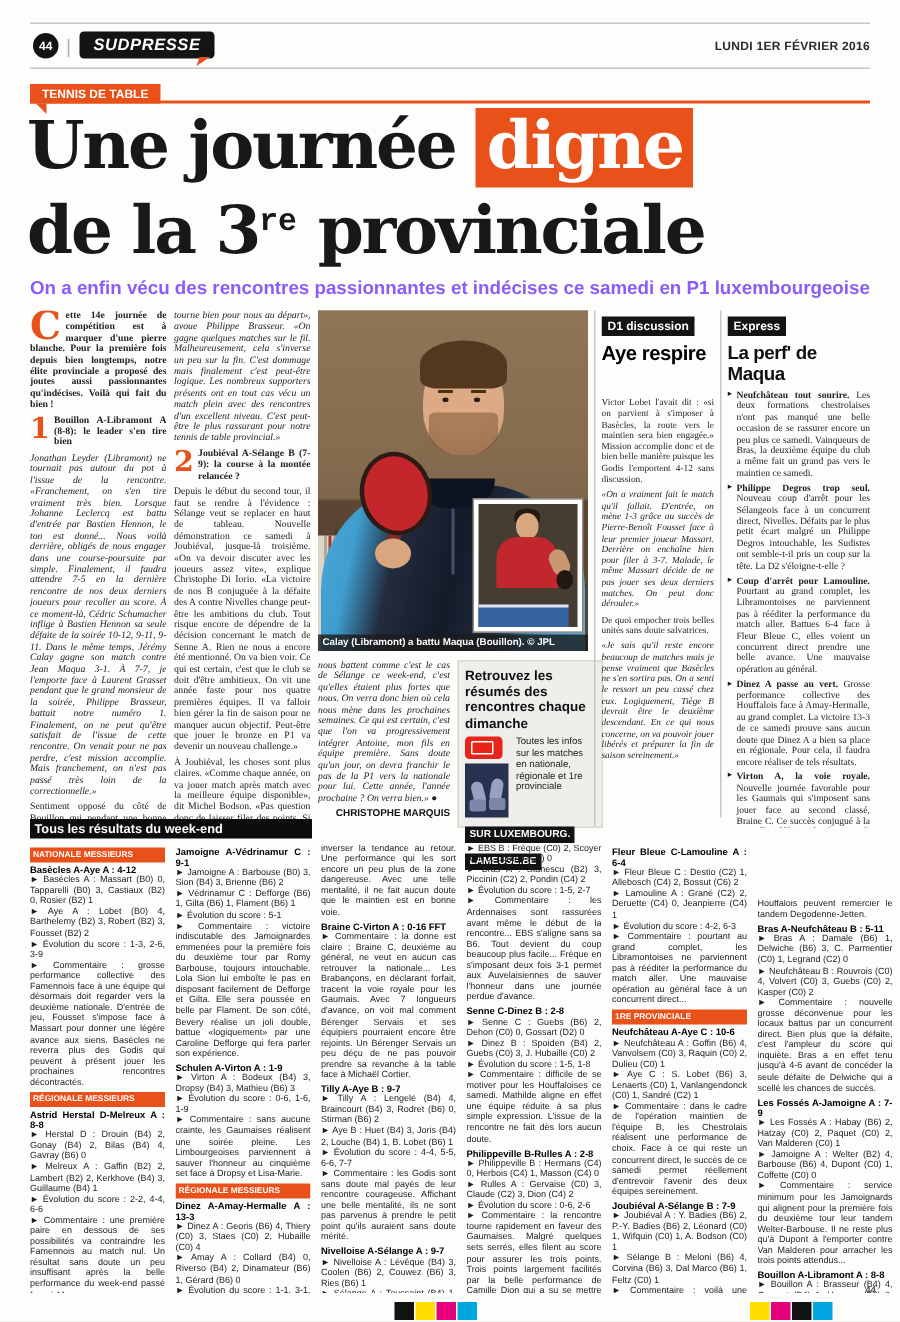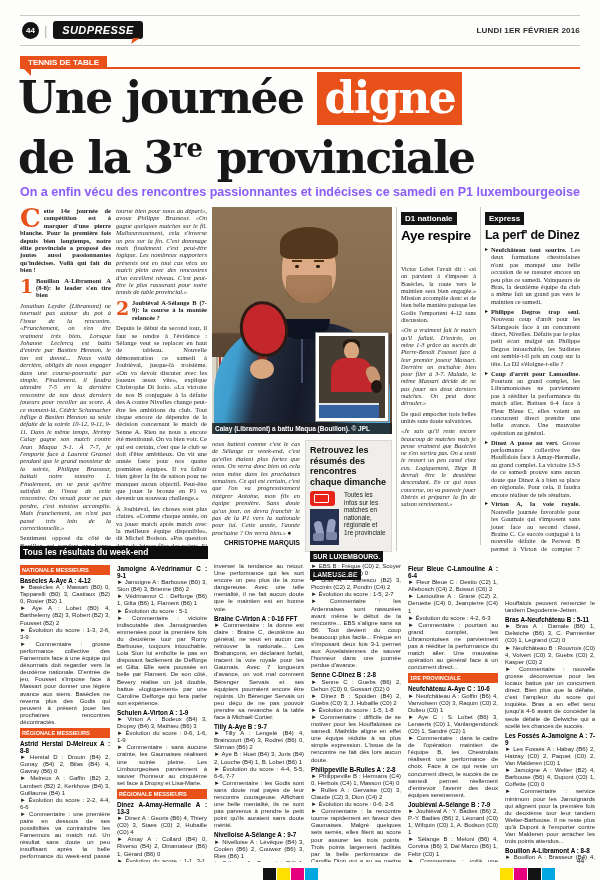--- a/index.html
+++ b/index.html
@@ -15,21 +15,21 @@
   .logotail{position:absolute;left:132px;top:38px;width:0;height:0;border-left:7px solid #e8511a;border-bottom:6px solid transparent;transform:skewX(-18deg);}
   .date{position:absolute;right:20px;top:25px;font:700 8px/12px "Liberation Sans",sans-serif;color:#2a2a2a;letter-spacing:.2px;}
   
   .kicker{position:absolute;left:20px;top:56px;height:13px;background:#e8511a;color:#fff;
           font:700 8px/13px "Liberation Sans",sans-serif;padding:0 8px;z-index:2;}
   .kickline{position:absolute;left:20px;top:67px;width:560px;height:2px;background:#e8511a;}
   .kicktail{position:absolute;left:24px;top:69px;width:0;height:0;border-right:7px solid #e8511a;border-bottom:7px solid transparent;}
   .headline{position:absolute;left:18px;top:72px;width:566px;font-family:"DejaVu Serif",serif;font-weight:700;
             font-size:44px;line-height:51px;color:#181818;letter-spacing:-1.5px;}
   .headline .hl{background:#e8511a;color:#fff;padding:0 7px 2px 7px;}
-  .headline sup{font-size:26px;letter-spacing:0;}
+  .headline sup{font-size:21px;letter-spacing:0;font-family:Liberation Mono, monospace;}
   .standfirst{position:absolute;left:20px;top:185px;width:562px;font:600 12.5px/15px "Liberation Sans",sans-serif;color:#8b5cf6;}
   
   .acol{position:absolute;font:400 6.5px/7.4px "Liberation Serif",serif;text-align:justify;color:#222;overflow:hidden;}
   .acol1{left:20px;top:207px;width:91px;height:349px;}
   .acol2{left:116px;top:207px;width:91px;height:349px;}
   .acol3{left:212px;top:440px;width:88px;height:108px;}
   .para{margin-bottom:3px;}
   .b{font-weight:700;}
   .it{font-style:italic;}
   .cap{float:left;font:700 26px/21px "DejaVu Serif",serif;color:#e8511a;margin:1px 3px 0 0;}
@@ -60,21 +60,21 @@
   .ph-inset{position:absolute;right:4px;bottom:13px;width:66px;height:82px;background:#463c32;border:3px solid #fff;box-shadow:0 0 0 1px #8c8a86;}
   .pi-head{position:absolute;left:25px;top:6px;width:15px;height:17px;border-radius:50% 50% 44% 44%;background:#d8a67f;}
   .pi-hair{position:absolute;left:24px;top:3px;width:17px;height:9px;border-radius:50% 50% 0 0;background:#241a12;}
   .pi-torso{position:absolute;left:12px;top:22px;width:41px;height:34px;border-radius:14px 14px 0 0;background:#c1272d;}
   .pi-arm{position:absolute;left:48px;top:30px;width:12px;height:18px;border-radius:6px;background:#c99672;transform:rotate(-24deg);}
   .pi-paddle{position:absolute;left:52px;top:44px;width:11px;height:13px;border-radius:50%;background:#231713;}
   .pi-table{position:absolute;left:0;bottom:0;width:60px;height:13px;background:#35639f;border-top:2px solid #dfe3ea;}
   .ph-caption{position:absolute;left:0;right:0;bottom:0;background:rgba(28,28,28,.82);color:#fff;
               font:700 6.5px/9px "Liberation Sans",sans-serif;padding:1px 3px;}
   
-  .promo{position:absolute;left:305px;top:440px;width:87px;height:112px;background:#efeeeb;border:1px solid #d9d7d2;
+  .promo{position:absolute;left:305px;top:440px;width:97px;height:112px;background:#efeeeb;border:1px solid #d9d7d2;
          padding:4px;box-sizing:border-box;}
   .promo-title{font:800 9px/10.5px "Liberation Sans",sans-serif;color:#0f0f0f;}
   .promo-row{display:flex;margin-top:4px;}
   .promo-left{width:30px;flex:none;}
   .web-icon{width:25px;height:15px;background:#e8231a;border-radius:3px;position:relative;}
   .web-icon:after{content:"";position:absolute;left:4px;top:3px;width:13px;height:7px;border:1.5px solid #fff;border-radius:1px;}
   .thumbs{margin-top:3px;width:29px;height:36px;background:#273150;position:relative;overflow:hidden;}
   .thumb{position:absolute;width:8px;height:16px;border-radius:4px;background:#98a1c0;}
   .t1{left:5px;top:12px;transform:rotate(-14deg);}
   .t2{left:17px;top:10px;transform:rotate(10deg);}
@@ -193,33 +193,33 @@
     <div class="promo-chips">
       <span class="chip">SUR LUXEMBOURG.</span><br>
       <span class="chip">LAMEUSE.BE</span>
     </div>
   </div>
 
   <div class="vline" style="left:396px;top:207px;height:344px;"></div>
   <div class="vline" style="left:480px;top:207px;height:338px;"></div>
 
   <div class="d1col">
-    <span class="tag">D1 nationale</span>
+    <span class="tag">D1 discussion</span>
     <div class="d1-title">Aye respire</div>
     <div class="d1-body">
         <div class="para">Victor Lobet l'avait dit : «si on parvient à s'imposer à Basècles, la route vers le maintien sera bien engagée.» Mission accomplie donc et de bien belle manière puisque les Godis l'emportent 4-12 sans discussion.</div>
         <div class="para it">«On a vraiment fait le match qu'il fallait. D'entrée, on mène 1-3 grâce au succès de Pierre-Benoît Fousset face à leur premier joueur Massart. Derrière on enchaîne bien pour filer à 3-7. Malade, le même Massart décide de ne pas jouer ses deux derniers matches. On peut donc dérouler.»</div>
         <div class="para">De quoi empocher trois belles unités sans doute salvatrices.</div>
         <div class="para it">«Je sais qu'il reste encore beaucoup de matches mais je pense vraiment que Basècles ne s'en sortira pas. On a senti le ressort un peu cassé chez eux. Logiquement, Tiège B devrait être le deuxième descendant. En ce qui nous concerne, on va pouvoir jouer libérés et préparer la fin de saison sereinement.»</div>
       </div>
   </div>
 
   <div class="xcol">
     <span class="tag">Express</span>
-    <div class="x-title">La perf' de Dinez</div>
+    <div class="x-title">La perf' de Maqua</div>
     <div class="x-body">
         <div class="xp"><b>Neufchâteau tout sourire. </b>Les deux formations chestrolaises n'ont pas manqué une belle occasion de se rassurer encore un peu plus ce samedi. Vainqueurs de Bras, la deuxième équipe du club a même fait un grand pas vers le maintien ce samedi.</div>
         <div class="xp"><b>Philippe Degros trop seul. </b>Nouveau coup d'arrêt pour les Sélangeois face à un concurrent direct, Nivelles. Défaits par le plus petit écart malgré un Philippe Degros intouchable, les Sudistes ont semble-t-il pris un coup sur la tête. La D2 s'éloigne-t-elle ?</div>
         <div class="xp"><b>Coup d'arrêt pour Lamouline. </b>Pourtant au grand complet, les Libramontoises ne parviennent pas à rééditer la performance du match aller. Battues 6-4 face à Fleur Bleue C, elles voient un concurrent direct prendre une belle avance. Une mauvaise opération au général.</div>
         <div class="xp"><b>Dinez A passe au vert. </b>Grosse performance collective des Houffalois face à Amay-Hermalle, au grand complet. La victoire 13-3 de ce samedi prouve sans aucun doute que Dinez A a bien sa place en régionale. Pour cela, il faudra encore réaliser de tels résultats.</div>
         <div class="xp"><b>Virton A, la voie royale. </b>Nouvelle journée favorable pour les Gaumais qui s'imposent sans jouer face au second classé, Braine C. Ce succès conjugué à la nouvelle défaite de Perwez B permet à Virton de compter 7 points d'avance au général. La nationale est pratiquement en poche. ●</div>
       </div>
   </div>
 
   <div class="resbanner">Tous les résultats du week-end</div>

